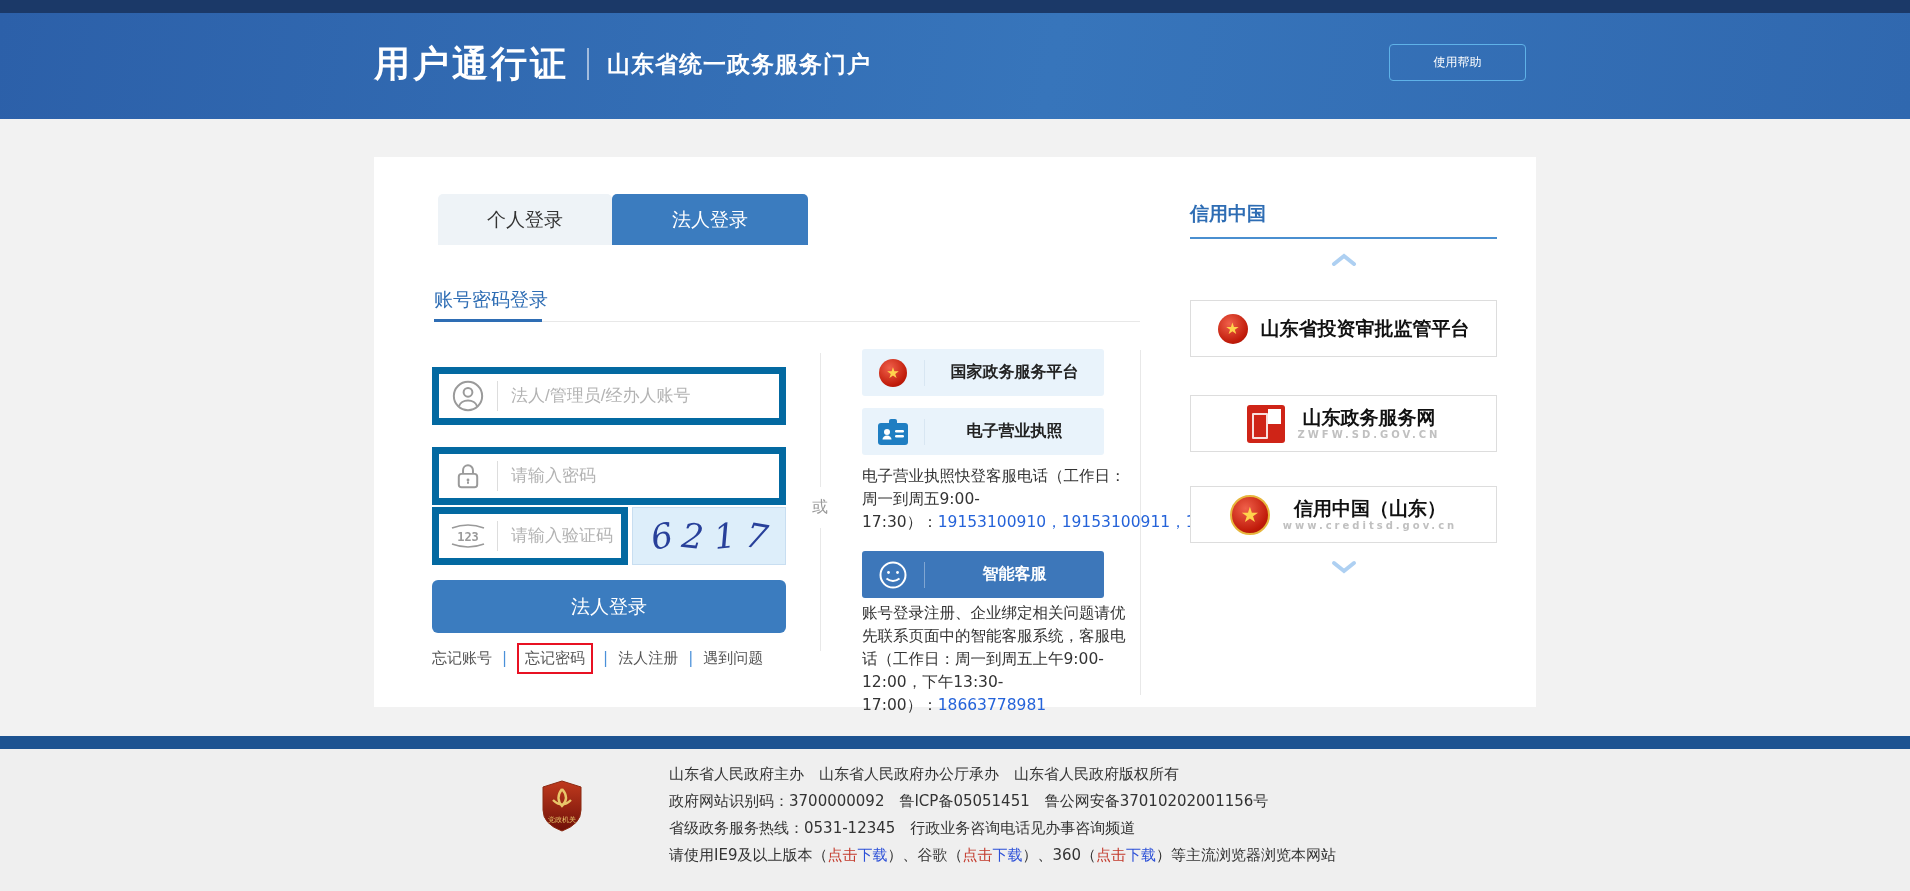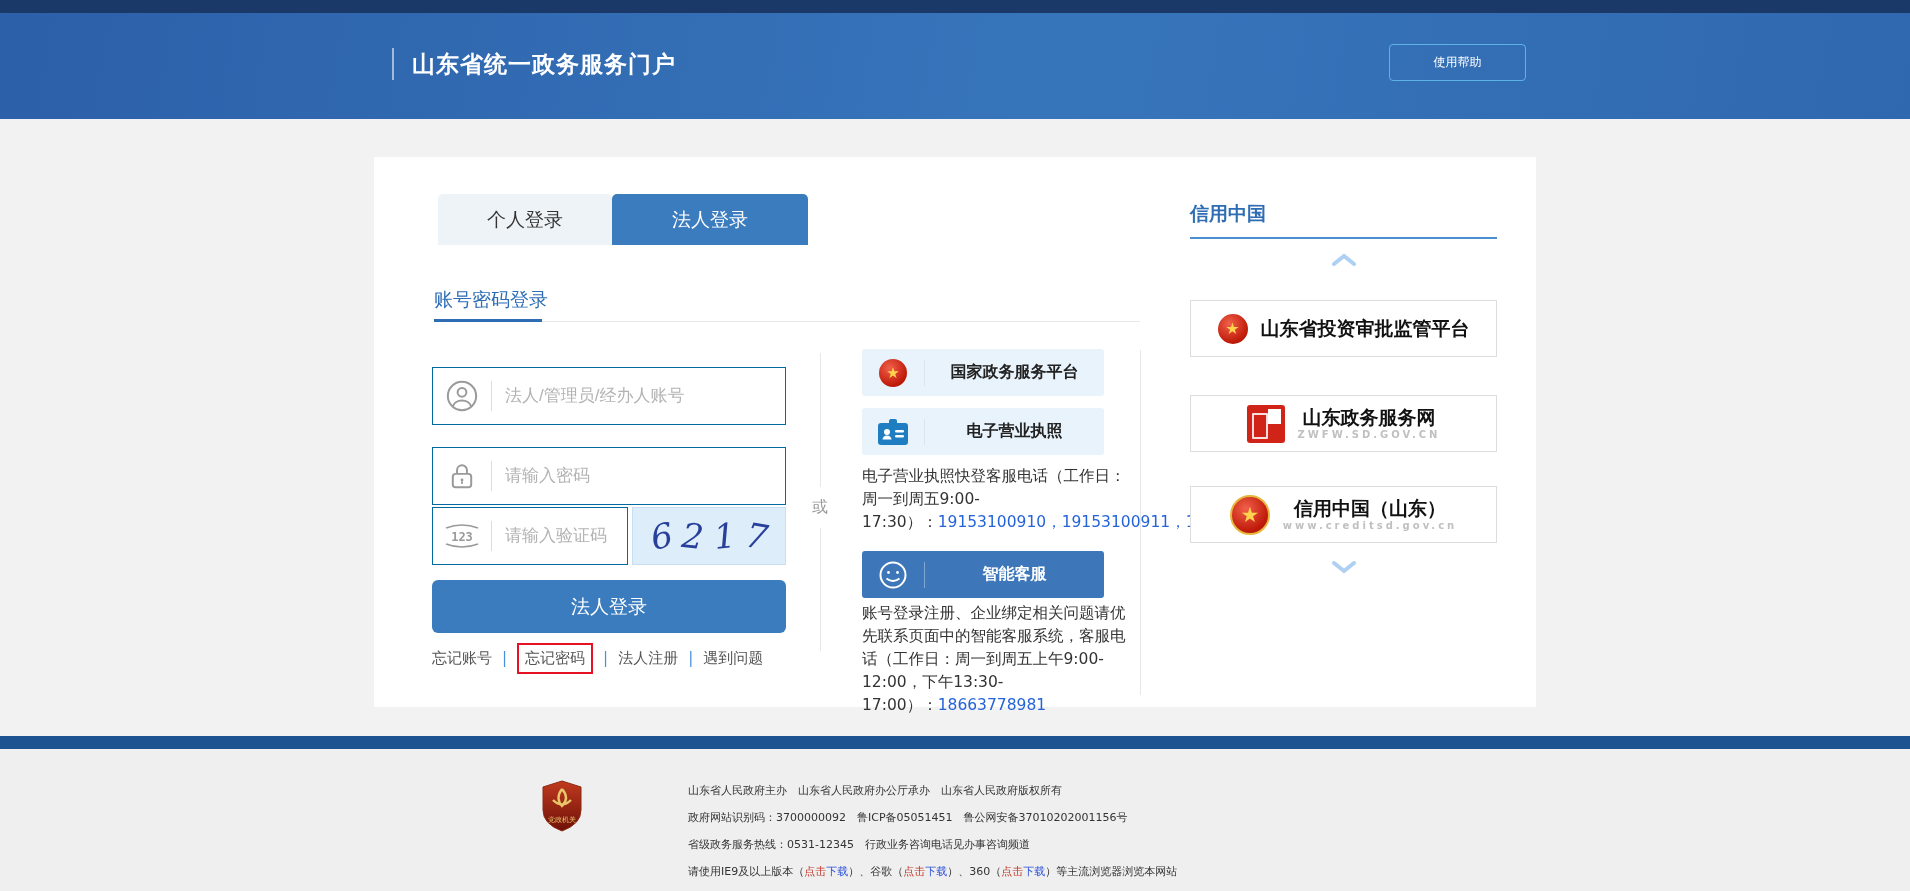--- a/index.html
+++ b/index.html
@@ -24,21 +24,21 @@
 
   .tab { position:absolute; top:37px; height:51px; display:flex; align-items:center; justify-content:center;
          font-size:19px; cursor:pointer; border-radius:5px 5px 0 0; }
   .tab-personal { left:64px; width:174px; background:#eef3f7; color:#333; }
   .tab-legal { left:238px; width:196px; background:#3b7cbf; color:#fff; }
 
   .section-title { position:absolute; left:60px; top:130px; font-size:19px; color:#2e6db4; }
   .title-underline-gray { position:absolute; left:60px; top:164px; width:706px; height:1px; background:#e8e8e8; }
   .title-underline-blue { position:absolute; left:60px; top:162px; width:108px; height:3px; background:#2e6db4; }
 
-  .input-row { position:absolute; left:58px; width:354px; height:58px; border:1px solid #0369a1; background:#fff;
+  .input-row { position:absolute; left:58px; width:354px; height:58px; border:7px solid #0369a1; background:#fff;
                display:flex; align-items:center; }
   .row-account { top:210px; }
   .row-password { top:290px; }
   .row-captcha { top:350px; width:196px; }
   .input-icon { width:58px; display:flex; align-items:center; justify-content:center; flex:none; }
   .input-divider { width:1px; height:30px; background:#ddd; flex:none; }
   .input-row input { border:none; outline:none; flex:1; min-width:0; font-size:17px; color:#333; padding-left:13px; background:transparent; }
   .input-row input::placeholder { color:#b3b3b3; }
 
   .captcha { position:absolute; left:258px; top:350px; width:154px; height:58px; background:#ddeefa;
@@ -101,34 +101,35 @@
   .partner-url { font-size:10px; color:#c0c0c0; letter-spacing:3px; font-weight:bold; }
   .seal-icon { width:38px; height:38px; background:#cf2417; border-radius:3px; position:relative; flex:none; }
   .seal-icon::before { content:""; position:absolute; right:4px; top:4px; width:13px; height:15px; background:#fff; }
   .seal-icon::after { content:""; position:absolute; left:5px; top:8px; width:12px; height:22px;
                       border:2px solid rgba(255,255,255,.85); border-radius:1px; }
 
   
   .footer-bar { position:absolute; top:736px; left:0; width:100%; height:13px; background:#1d5391; }
   .footer { position:absolute; top:749px; left:0; width:100%; height:142px; background:#efefef; }
   .gov-badge { position:absolute; left:540px; top:31px; }
-  .footer-lines { position:absolute; left:688px; top:12px; font-size:11px; color:#333; line-height:27px;margin-top:16px; }
+  .footer-lines { position:absolute; left:669px; top:12px; font-size:15px; color:#333; line-height:27px; }
   .dl-red { color:#c3392b; cursor:pointer; }
   .dl-blue { color:#2d51d8; cursor:pointer; }
 
   svg { display:block; }
 </style>
 </head>
 <body>
 
 <div id="root">
 
   <div class="topbar"></div>
   <div class="header">
     <div class="brand">
+      <span class="brand-title">用户通行证</span>
       <span class="brand-divider"></span>
       <span class="brand-sub">山东省统一政务服务门户</span>
     </div>
     <div class="help-btn">使用帮助</div>
   </div>
 
   <div class="card">
 
     <div class="tab tab-personal">个人登录</div>
     <div class="tab tab-legal">法人登录</div>

